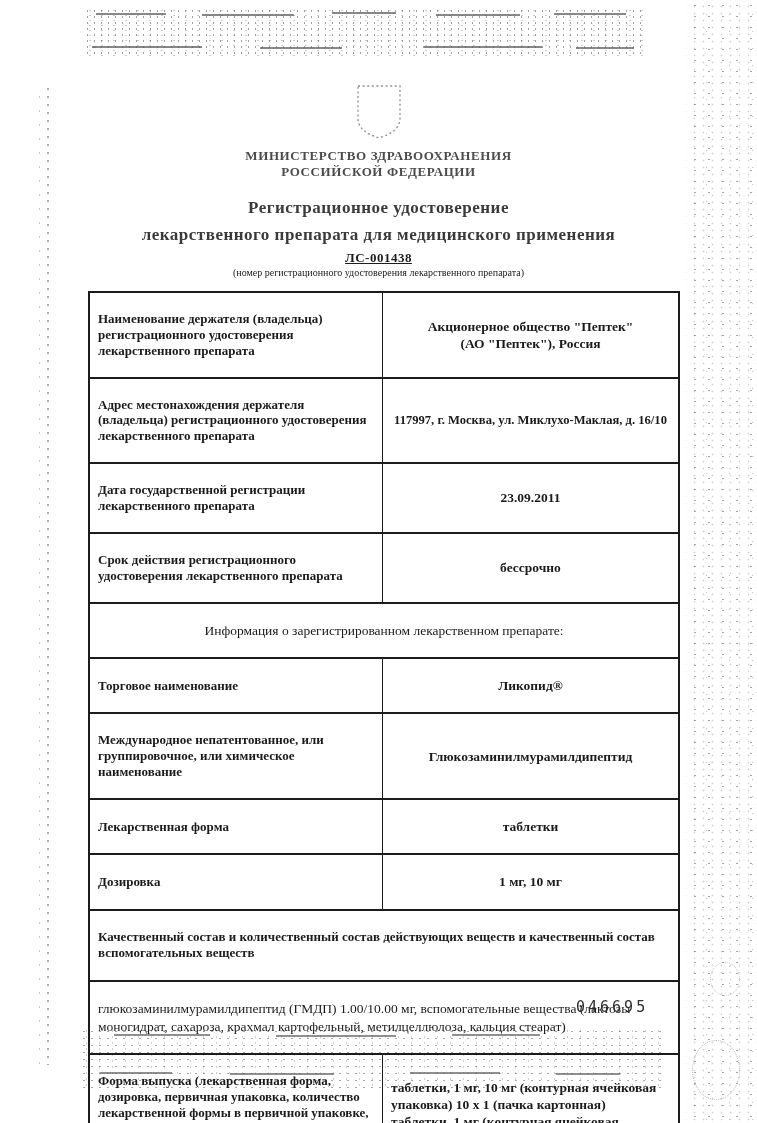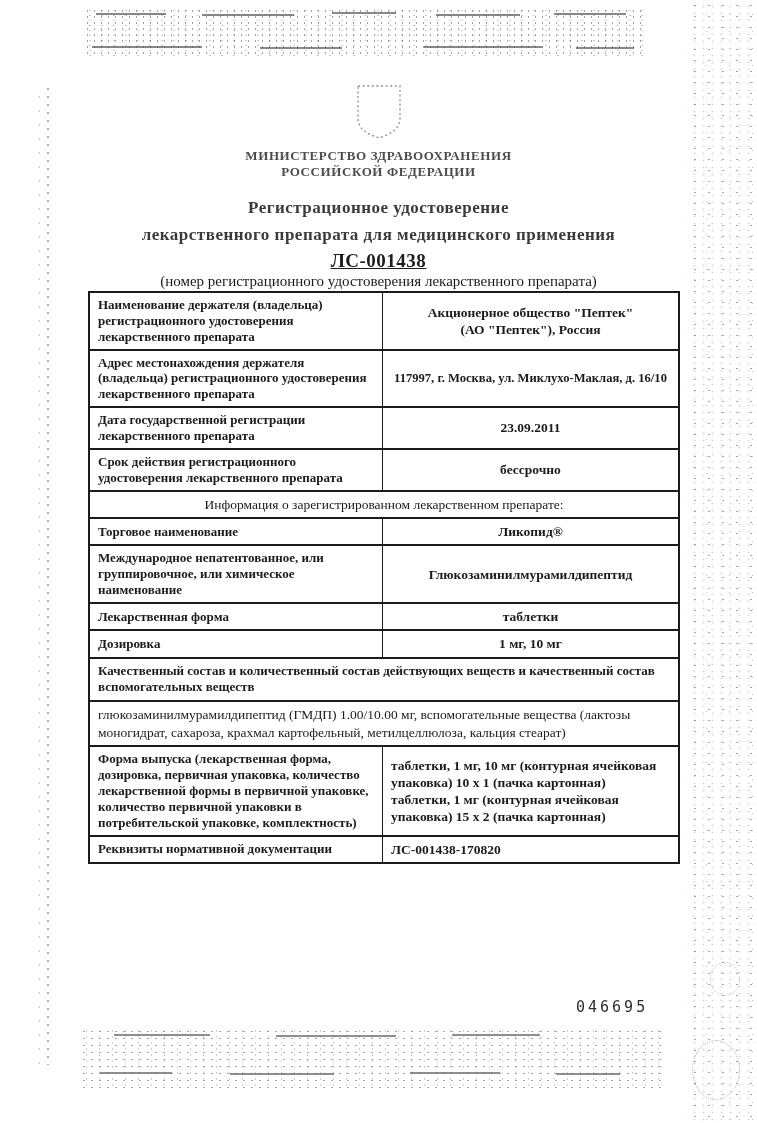--- a/index.html
+++ b/index.html
@@ -44,28 +44,28 @@
   .dash{position:absolute;height:2px;background:#2a2a2a;opacity:.75;}
   .blob{position:absolute;border:1px dotted #777;border-radius:50%;}
   .blob-1{left:692px;top:1040px;width:46px;height:58px;opacity:.55;}
   .blob-2{left:710px;top:962px;width:28px;height:32px;opacity:.4;}
 
   
   .header{position:absolute;left:0;top:84px;width:100%;text-align:center;}
   .shield{display:block;margin:0 auto 8px auto;}
   .ministry{font-size:13px;line-height:1.25;letter-spacing:.6px;color:#4c4c4c;font-weight:bold;}
   .doc-title{margin-top:13px;font-size:17px;line-height:1.6;font-weight:bold;color:#3a3a3a;letter-spacing:.5px;text-align:center;}
-  .cert-no{margin-top:2px;font-size:19px;font-weight:bold;text-decoration:underline;color:#1d1d1d;letter-spacing:.5px;text-align:center;}
-  .cert-cap{margin-top:1px;font-size:15px;color:#1a1a1a;}
+  .cert-no{margin-top:2px;font-size:13px;font-weight:bold;text-decoration:underline;color:#1d1d1d;letter-spacing:.5px;text-align:center;}
+  .cert-cap{margin-top:1px;font-size:10px;color:#1a1a1a;}
 
   
   .tbl{position:absolute;left:88px;top:291px;width:592px;border:2px solid #1c1c1c;box-sizing:border-box;}
   .row{display:flex;border-bottom:2px solid #1c1c1c;box-sizing:border-box;}
   .row:last-child{border-bottom:none;}
-  .cell{box-sizing:border-box;padding:4px 8px;}
+  .cell{box-sizing:border-box;padding:18px 8px;}
   .label{
     flex:0 0 293px;border-right:1.5px solid #1c1c1c;
     font-weight:bold;font-size:13px;line-height:1.22;
     display:flex;align-items:center;text-align:left;
   }
   .value{
     flex:1;display:flex;align-items:center;justify-content:center;
     text-align:center;font-size:13.5px;line-height:1.28;white-space:pre-line;font-weight:bold;
   }
   .row.bv .value{font-weight:bold;}

